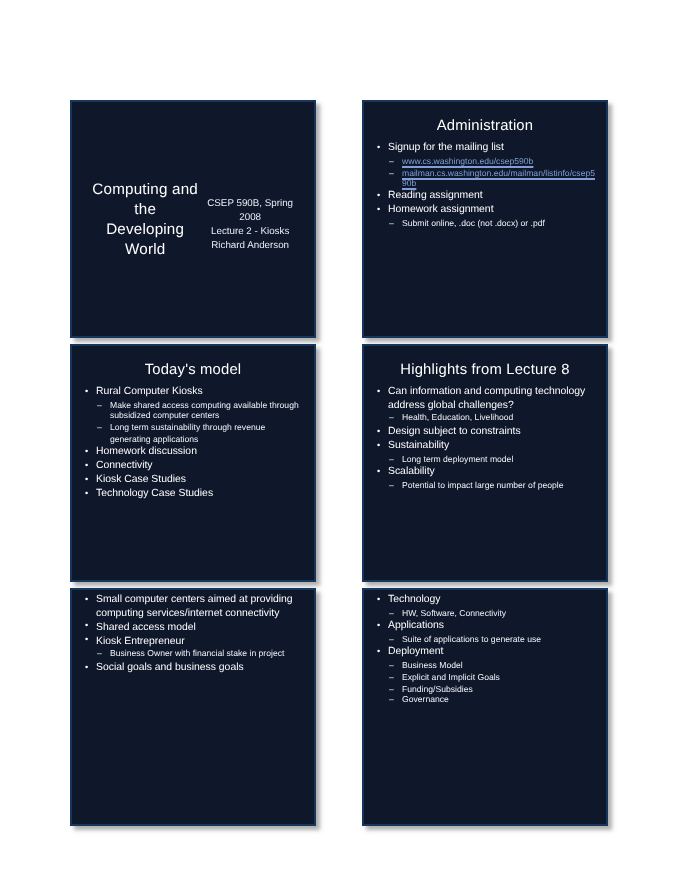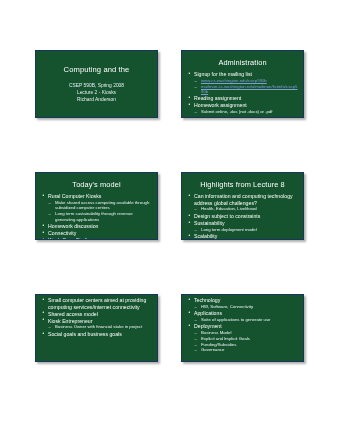--- a/index.html
+++ b/index.html
@@ -33,38 +33,38 @@
   }
   .slide-wrap {
     position: relative;
     width: 123px;
     height: 95px;
   }
   .slide {
     position: absolute;
     left: 0; top: 0;
     width: 123px;
-    height: 68px;
-    background: #14532d;
+    height: 119px;
+    background: #0f172a;
     box-sizing: border-box;
     border: 0.5px solid #16365c;
     box-shadow: 2px 2px 2px rgba(110,110,110,0.55);
     overflow: hidden;
     color: #ffffff;
   }
   .slide-inner {
     position: absolute;
     left: 0; top: 0; right: 0; bottom: 0;
     padding: 0;
   }
 
   
   .title-slide {
     display: flex;
-    flex-direction: column;
+    flex-direction: row;
     align-items: center;
     justify-content: center;
     text-align: center;
     padding: 0 8px;
   }
   .big-title {
     font-size: 7.6px;
     line-height: 10px;
     color: #ffffff;
     letter-spacing: 0.1px;
@@ -145,20 +145,21 @@
 <body>
 
 <div id="handout">
   <div class="slide-grid">
 
     <div class="slide-wrap">
       <div class="slide">
         <div class="slide-inner title-slide">
           <div class="big-title">
             <div>Computing and the</div>
+            <div>Developing World</div>
           </div>
           <div class="sub-lines">
             <div>CSEP 590B,  Spring 2008</div>
             <div>Lecture 2 - Kiosks</div>
             <div>Richard Anderson</div>
           </div>
         </div>
       </div>
     </div>
 

